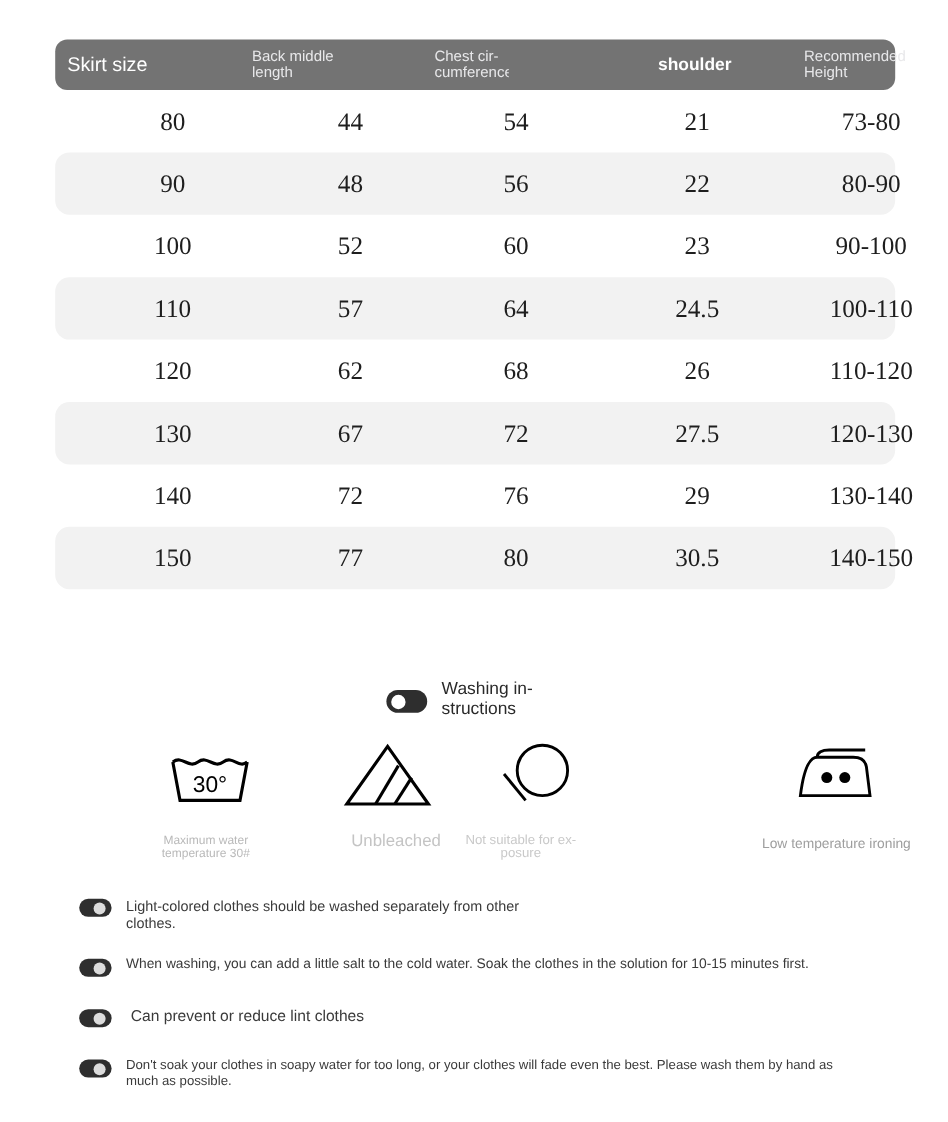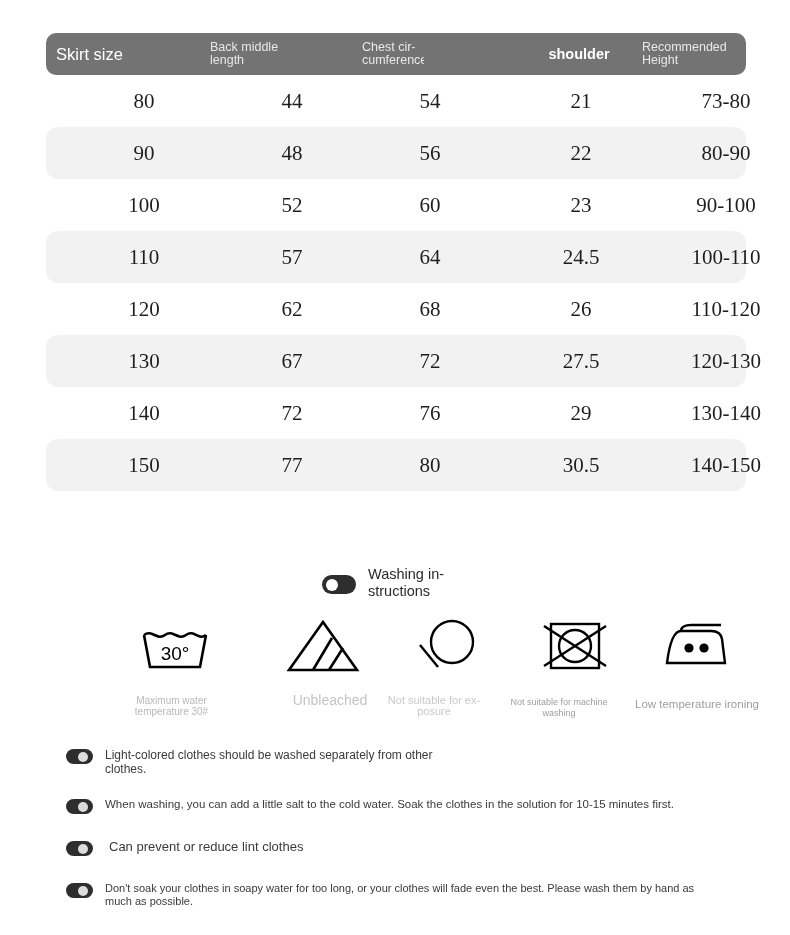--- a/index.html
+++ b/index.html
@@ -34,21 +34,21 @@
     font-size: 12.5px;
     line-height: 13px;
     color: #e8e8ea;
     white-space: pre-line;
     overflow: hidden;
   }
   .th.c0 { position: absolute; left: 10px;  width: 130px; font-size: 16.5px; line-height: 18px; color: #ffffff; }
   .th.c1 { position: absolute; left: 164px; width: 100px; }
   .th.c2 { position: absolute; left: 316px; width: 62px;  }
   .th.c3 { position: absolute; left: 463px; width: 140px; font-size: 14.5px; font-weight: bold; color: #ffffff; text-align: center; line-height: 16px;}
-  .th.c4 { position: absolute; left: 596px; width: 110px; }
+  .th.c4 { position: absolute; left: 624px; width: 110px; }
 
   .trow {
     height: 52px;
     display: flex;
     align-items: center;
     position: relative;
     border-radius: 12px;
   }
   .trow.alt { background: #f2f2f2; }
   .td {
@@ -274,32 +274,20 @@
     <div class="art">
       <svg width="70" height="58" viewBox="0 0 70 58">
         <circle cx="38" cy="25" r="21" fill="none" stroke="#000" stroke-width="2.4"></circle>
         <path d="M6 28 L24 50" fill="none" stroke="#000" stroke-width="2.4"></path>
       </svg>
     </div>
     <div class="cap">Not suitable for ex-
 posure</div>
   </div>
 
-  <div class="sym s3">
-    <div class="art">
-      <svg width="66" height="56" viewBox="0 0 66 56">
-        <rect x="9" y="6" width="48" height="44" fill="none" stroke="#000" stroke-width="2.4"></rect>
-        <circle cx="33" cy="28" r="16" fill="none" stroke="#000" stroke-width="2.4"></circle>
-        <path d="M2 8 L64 48" fill="none" stroke="#000" stroke-width="2.4"></path>
-        <path d="M64 8 L2 48" fill="none" stroke="#000" stroke-width="2.4"></path>
-      </svg>
-    </div>
-    <div class="cap">Not suitable for machine
-washing</div>
-  </div>
 
   <div class="sym s4">
     <div class="art">
       <svg width="74" height="50" viewBox="0 0 74 50">
         <path d="M8 42 L66 42 L63 18 C62 12, 58 10, 52 10 L22 10 C14 10, 10 26, 8 42 Z" fill="none" stroke="#000" stroke-width="2.4"></path>
         <path d="M22 10 C22 6, 26 4, 32 4 L62 4" fill="none" stroke="#000" stroke-width="2.4"></path>
         <circle cx="30" cy="27" r="4.6" fill="#000"></circle>
         <circle cx="45" cy="27" r="4.6" fill="#000"></circle>
       </svg>
     </div>

